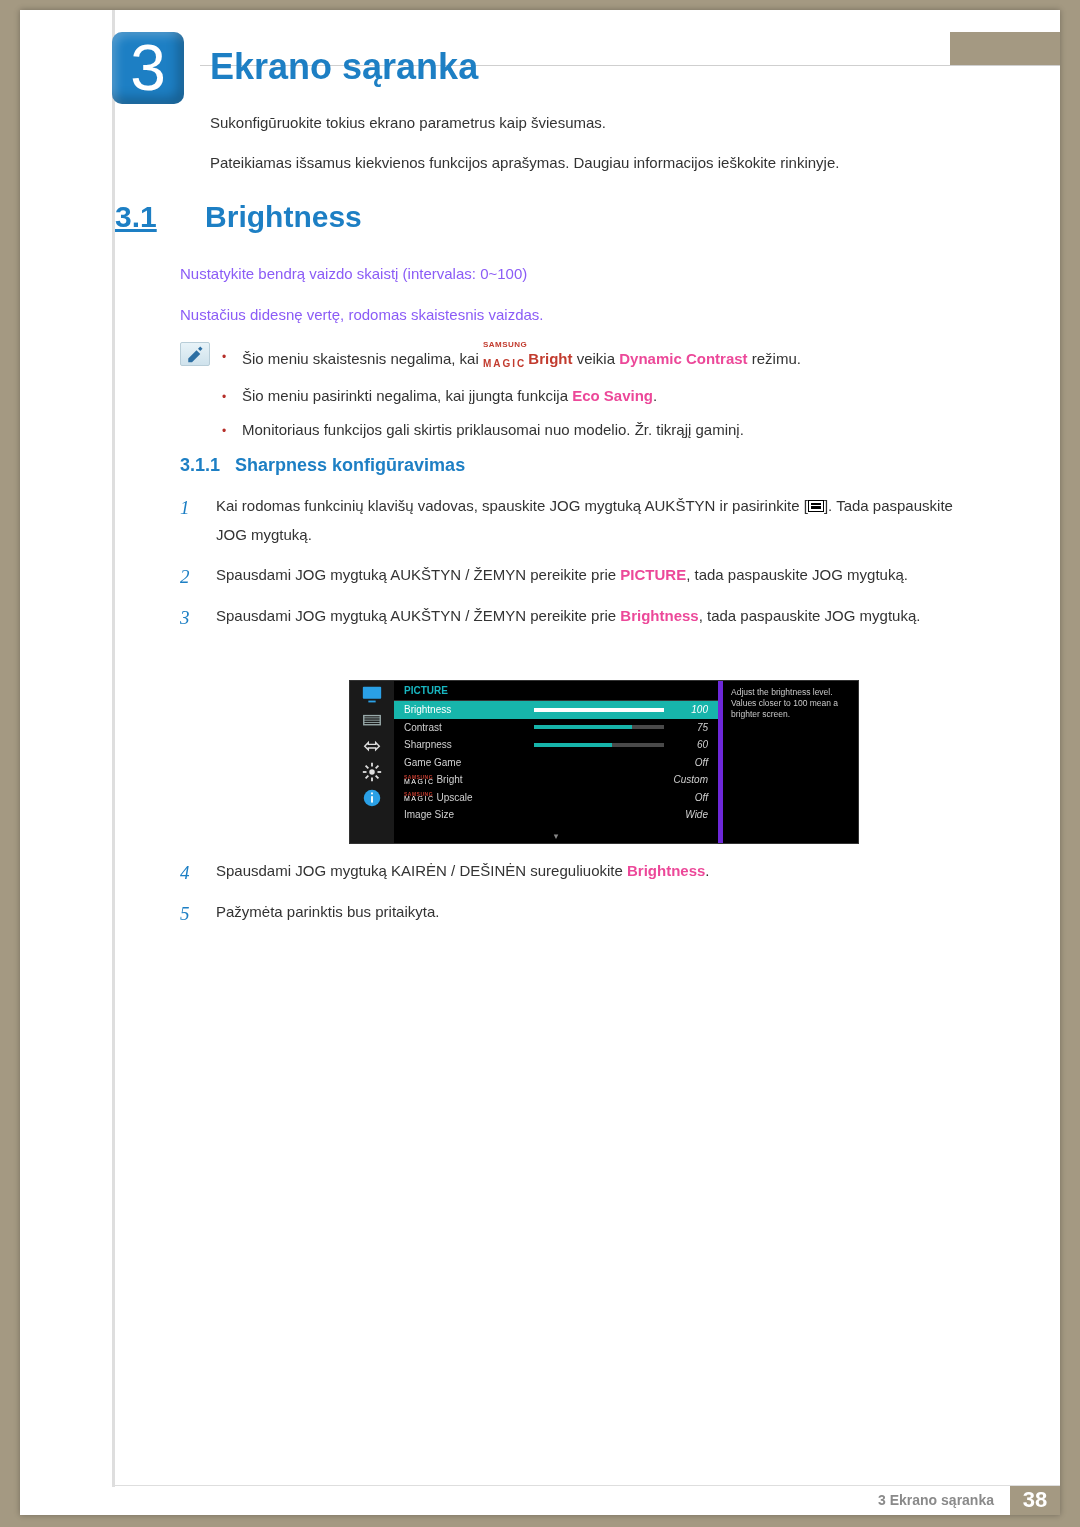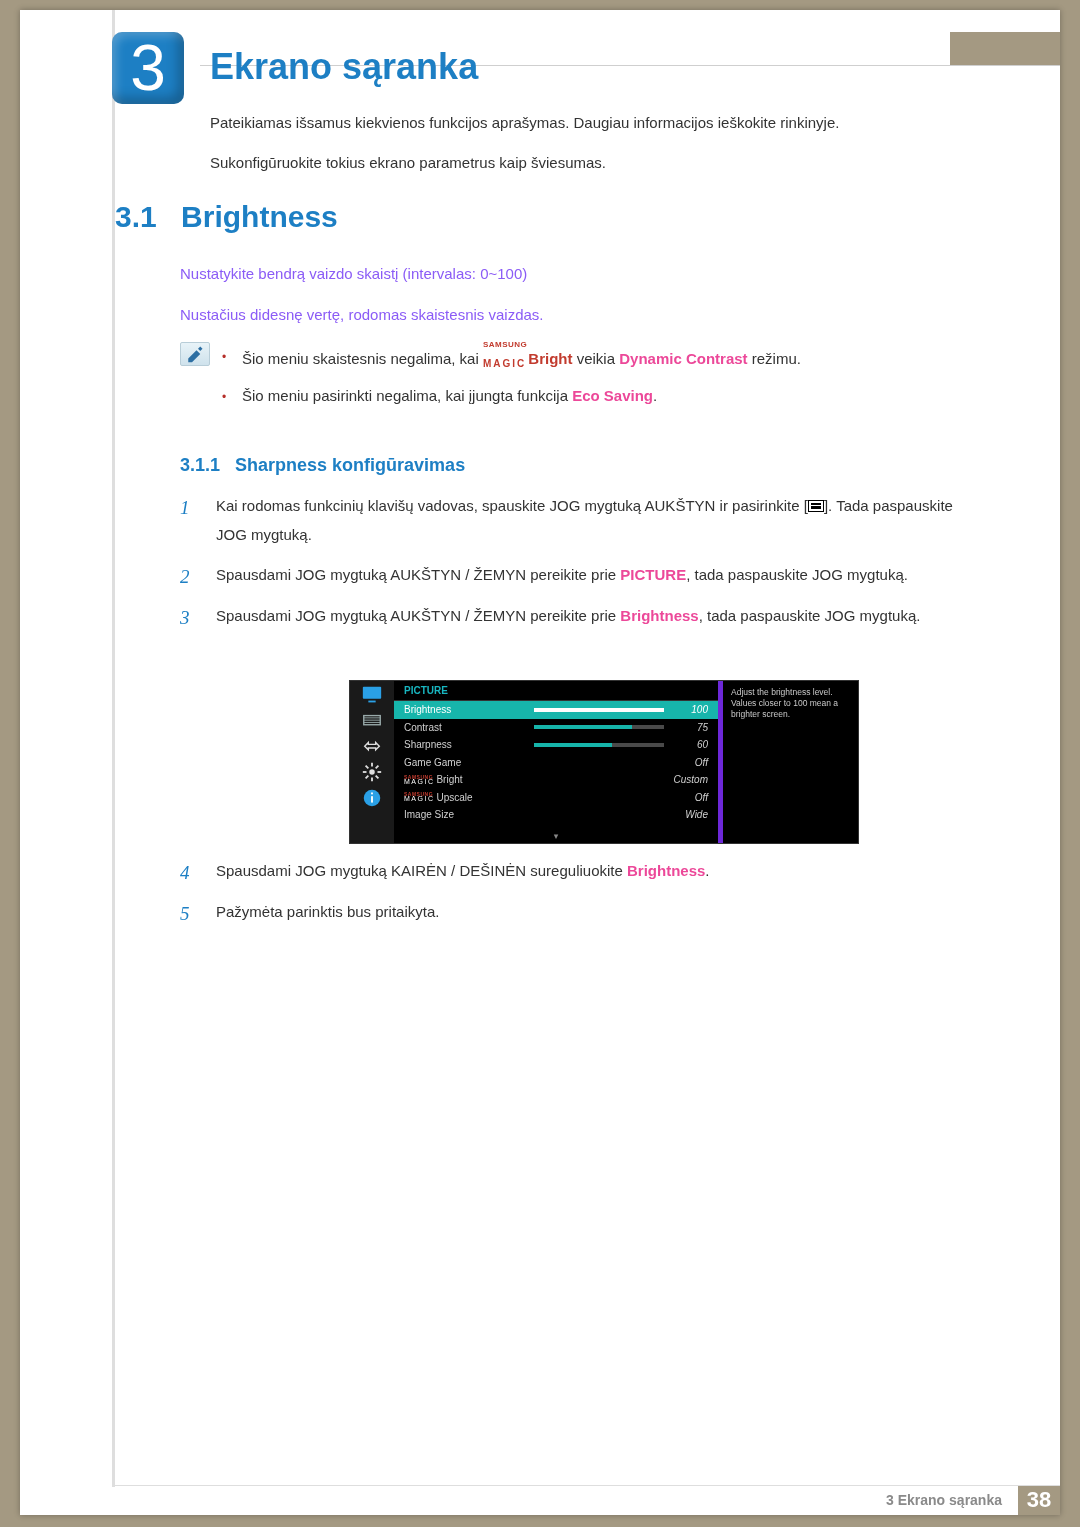--- a/index.html
+++ b/index.html
@@ -84,21 +84,21 @@
   .intro p { margin-bottom: 14px; }
 
   .section-31 {
     position: absolute;
     left: 95px;
     top: 190px;
     font-size: 30px;
     font-weight: bold;
     color: #1d7fc4;
   }
-  .section-31 .num { margin-right: 16px; }
+  .section-31 .num { margin-right: 40px; text-decoration: underline; }
 
   .body1 {
     position: absolute;
     left: 160px;
     top: 250px;
     right: 100px;
     font-size: 15px;
     line-height: 1.8;
     color: #8b5cf6;
   }
@@ -275,21 +275,21 @@
     position:absolute; left:92px; right:0; top:0; height:1px; background:#dedede;
   }
   .footer .crumb {
     display:flex; align-items:center;
     padding: 0 16px;
     color: #8a8a8a;
     font-weight: bold;
     font-size: 14px;
   }
   .footer .pageno {
-    width: 42px;
+    width: 50px;
     background: #a49982;
     color: #fff;
     font-weight: bold;
     font-size: 22px;
     display:flex; align-items:center; justify-content:center;
   }
 </style>
 </head>
 <body>
 
@@ -298,22 +298,22 @@
   <div class="hdr-right-bar"></div>
   <div class="hdr-sep"></div>
 
   <div class="chapter-badge">
     <span class="num">3</span>
   </div>
 
   <div class="chapter-title">Ekrano sąranka</div>
 
   <div class="intro">
+    <p>Sukonfigūruokite tokius ekrano parametrus kaip šviesumas.</p>
     <p>Pateikiamas išsamus kiekvienos funkcijos aprašymas. Daugiau informacijos ieškokite rinkinyje.</p>
-    <p>Sukonfigūruokite tokius ekrano parametrus kaip šviesumas.</p>
   </div>
 
   <div class="section-31">
     <span class="num">3.1</span>
     <span>Brightness</span>
   </div>
 
   <div class="body1">
     <p>Nustatykite bendrą vaizdo skaistį (intervalas: 0~100)</p>
     <p>Nustačius didesnę vertę, rodomas skaistesnis vaizdas.</p>
@@ -326,20 +326,21 @@
           <path d="M16 5 L19 2 L22 5 L19 8 Z" fill="#2d6fa3"></path>
         </svg>
     </div>
     <ul class="note-list">
       <li>
         <span>Šio meniu skaistesnis negalima, kai </span><span class="magic" style="display:inline-block; vertical-align:-3px; margin-right:1px;"><span class="top">SAMSUNG</span><span class="bot">MAGIC</span></span><span class="magic-red-bright">Bright</span><span> veikia </span><span class="bold-red">Dynamic Contrast</span><span> režimu.</span>
       </li>
       <li>
         <span>Šio meniu pasirinkti negalima, kai įjungta funkcija </span><span class="bold-red">Eco Saving</span><span>.</span>
       </li>
+      <li>Monitoriaus funkcijos gali skirtis priklausomai nuo modelio. Žr. tikrąjį gaminį.</li>
     </ul>
   </div>
 
   <div class="subsection">
     <span>3.1.1</span>
     &nbsp;
     <span>Sharpness konfigūravimas</span>
   </div>
 
   <div class="steps">

